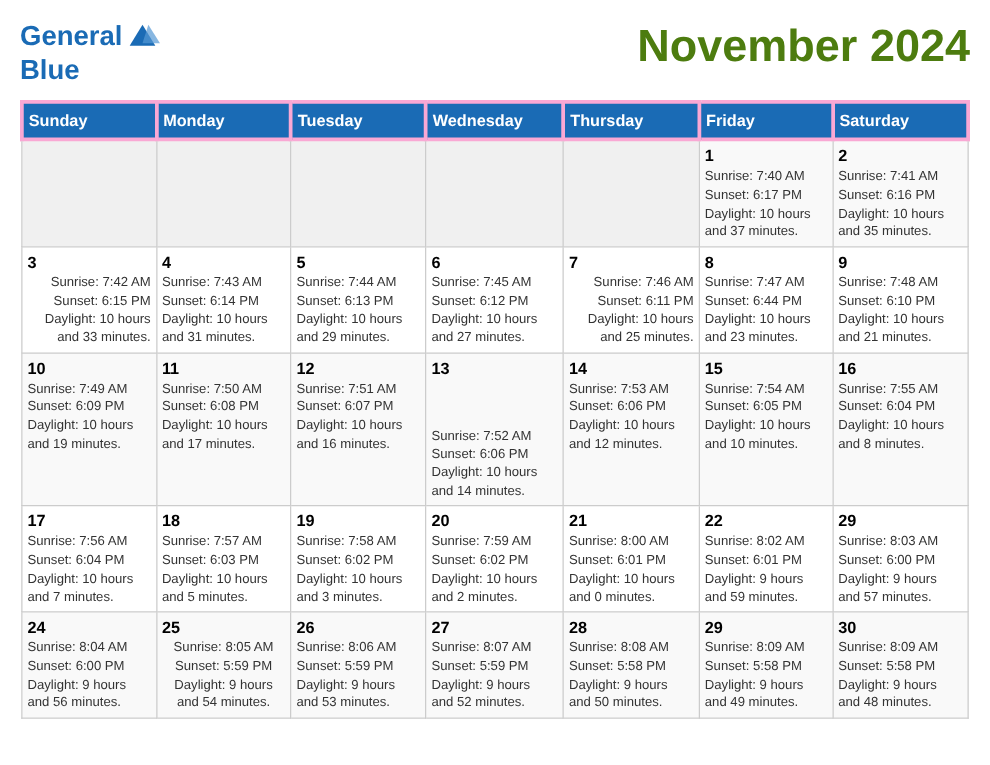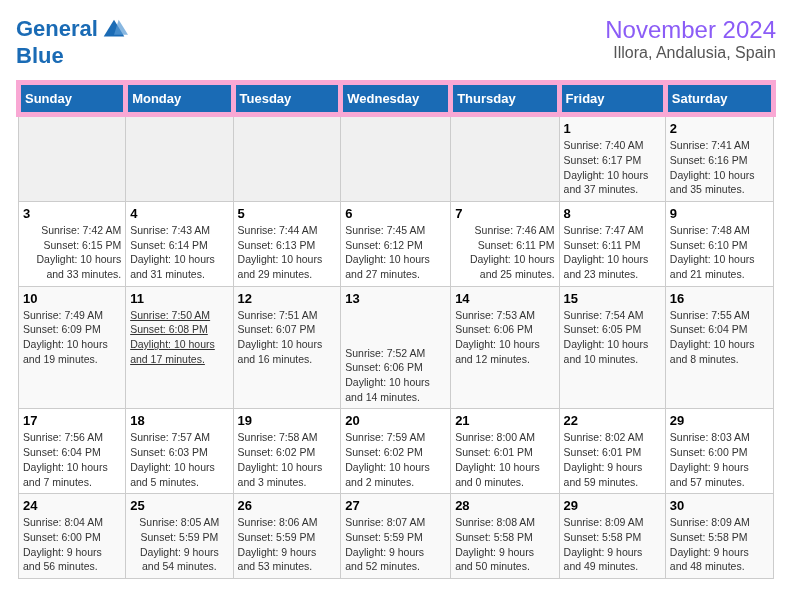--- a/index.html
+++ b/index.html
@@ -32,40 +32,40 @@
     }
     .logo-icon {
       width: 28px;
       height: 28px;
       margin-left: 2px;
     }
     .title-block {
       text-align: right;
     }
     .month-title {
-      font-size: 24px;
-      font-weight: normal;
-      color: #8b5cf6;
+      font-size: 36px;
+      font-weight: bold;
+      color: #4d7c0f;
     }
     .location-title {
       font-size: 16px;
       color: #555;
     }
     table {
       width: 100%;
       border-collapse: collapse;
       font-size: 11px;
     }
     thead tr th {
       background-color: #1a6bb5;
       color: #fff;
       padding: 6px 4px;
       text-align: left;
       font-size: 13px;
-      border: 5px solid #f9a8d4;
+      border: 3px solid #f9a8d4;
       margin-top: 36px;
     }
     tbody tr td {
       border: 1px solid #ccc;
       vertical-align: top;
       padding: 4px;
       width: 113px;
       min-height: 80px;
       background: #fff;
     }
@@ -99,21 +99,20 @@
               <polygon points="15,4 26,22 4,22" fill="#1a6bb5"></polygon>
               <polygon points="20,4 30,20 15,20" fill="#5599d4" opacity="0.7"></polygon>
             </svg>
         </div>
       </div>
       <div class="logo-text" style="color:#1a6bb5;font-size:22px;font-weight:bold;">Blue</div>
     </div>
   </div>
   <div class="title-block">
     <div class="month-title">November 2024</div>
-    <div class="location-title">Illora, Andalusia, Spain</div>
   </div>
 </div>
 
 <table>
   <thead>
     <tr id="header-row">
         <th>Sunday</th>
         <th>Monday</th>
         <th>Tuesday</th>
         <th>Wednesday</th>
@@ -176,21 +175,21 @@
         <td>
           <span class="day-num">7</span>
           <div class="day-info" style="white-space: pre-line; text-align: right;">Sunrise: 7:46 AM
 Sunset: 6:11 PM
 Daylight: 10 hours
 and 25 minutes.</div>
         </td>
         <td>
           <span class="day-num">8</span>
           <div class="day-info" style="white-space: pre-line;">Sunrise: 7:47 AM
-Sunset: 6:11 PM
+Sunset: 6:44 PM
 Daylight: 10 hours
 and 23 minutes.</div>
         </td>
         <td>
           <span class="day-num">9</span>
           <div class="day-info" style="white-space: pre-line;">Sunrise: 7:48 AM
 Sunset: 6:10 PM
 Daylight: 10 hours
 and 21 minutes.</div>
         </td>
@@ -198,21 +197,21 @@
       <tr>
         <td>
           <span class="day-num">10</span>
           <div class="day-info" style="white-space: pre-line;">Sunrise: 7:49 AM
 Sunset: 6:09 PM
 Daylight: 10 hours
 and 19 minutes.</div>
         </td>
         <td>
           <span class="day-num">11</span>
-          <div class="day-info" style="white-space: pre-line; text-decoration: underline;">Sunrise: 7:50 AM
+          <div class="day-info" style="white-space: pre-line;">Sunrise: 7:50 AM
 Sunset: 6:08 PM
 Daylight: 10 hours
 and 17 minutes.</div>
         </td>
         <td>
           <span class="day-num">12</span>
           <div class="day-info" style="white-space: pre-line;">Sunrise: 7:51 AM
 Sunset: 6:07 PM
 Daylight: 10 hours
 and 16 minutes.</div>

